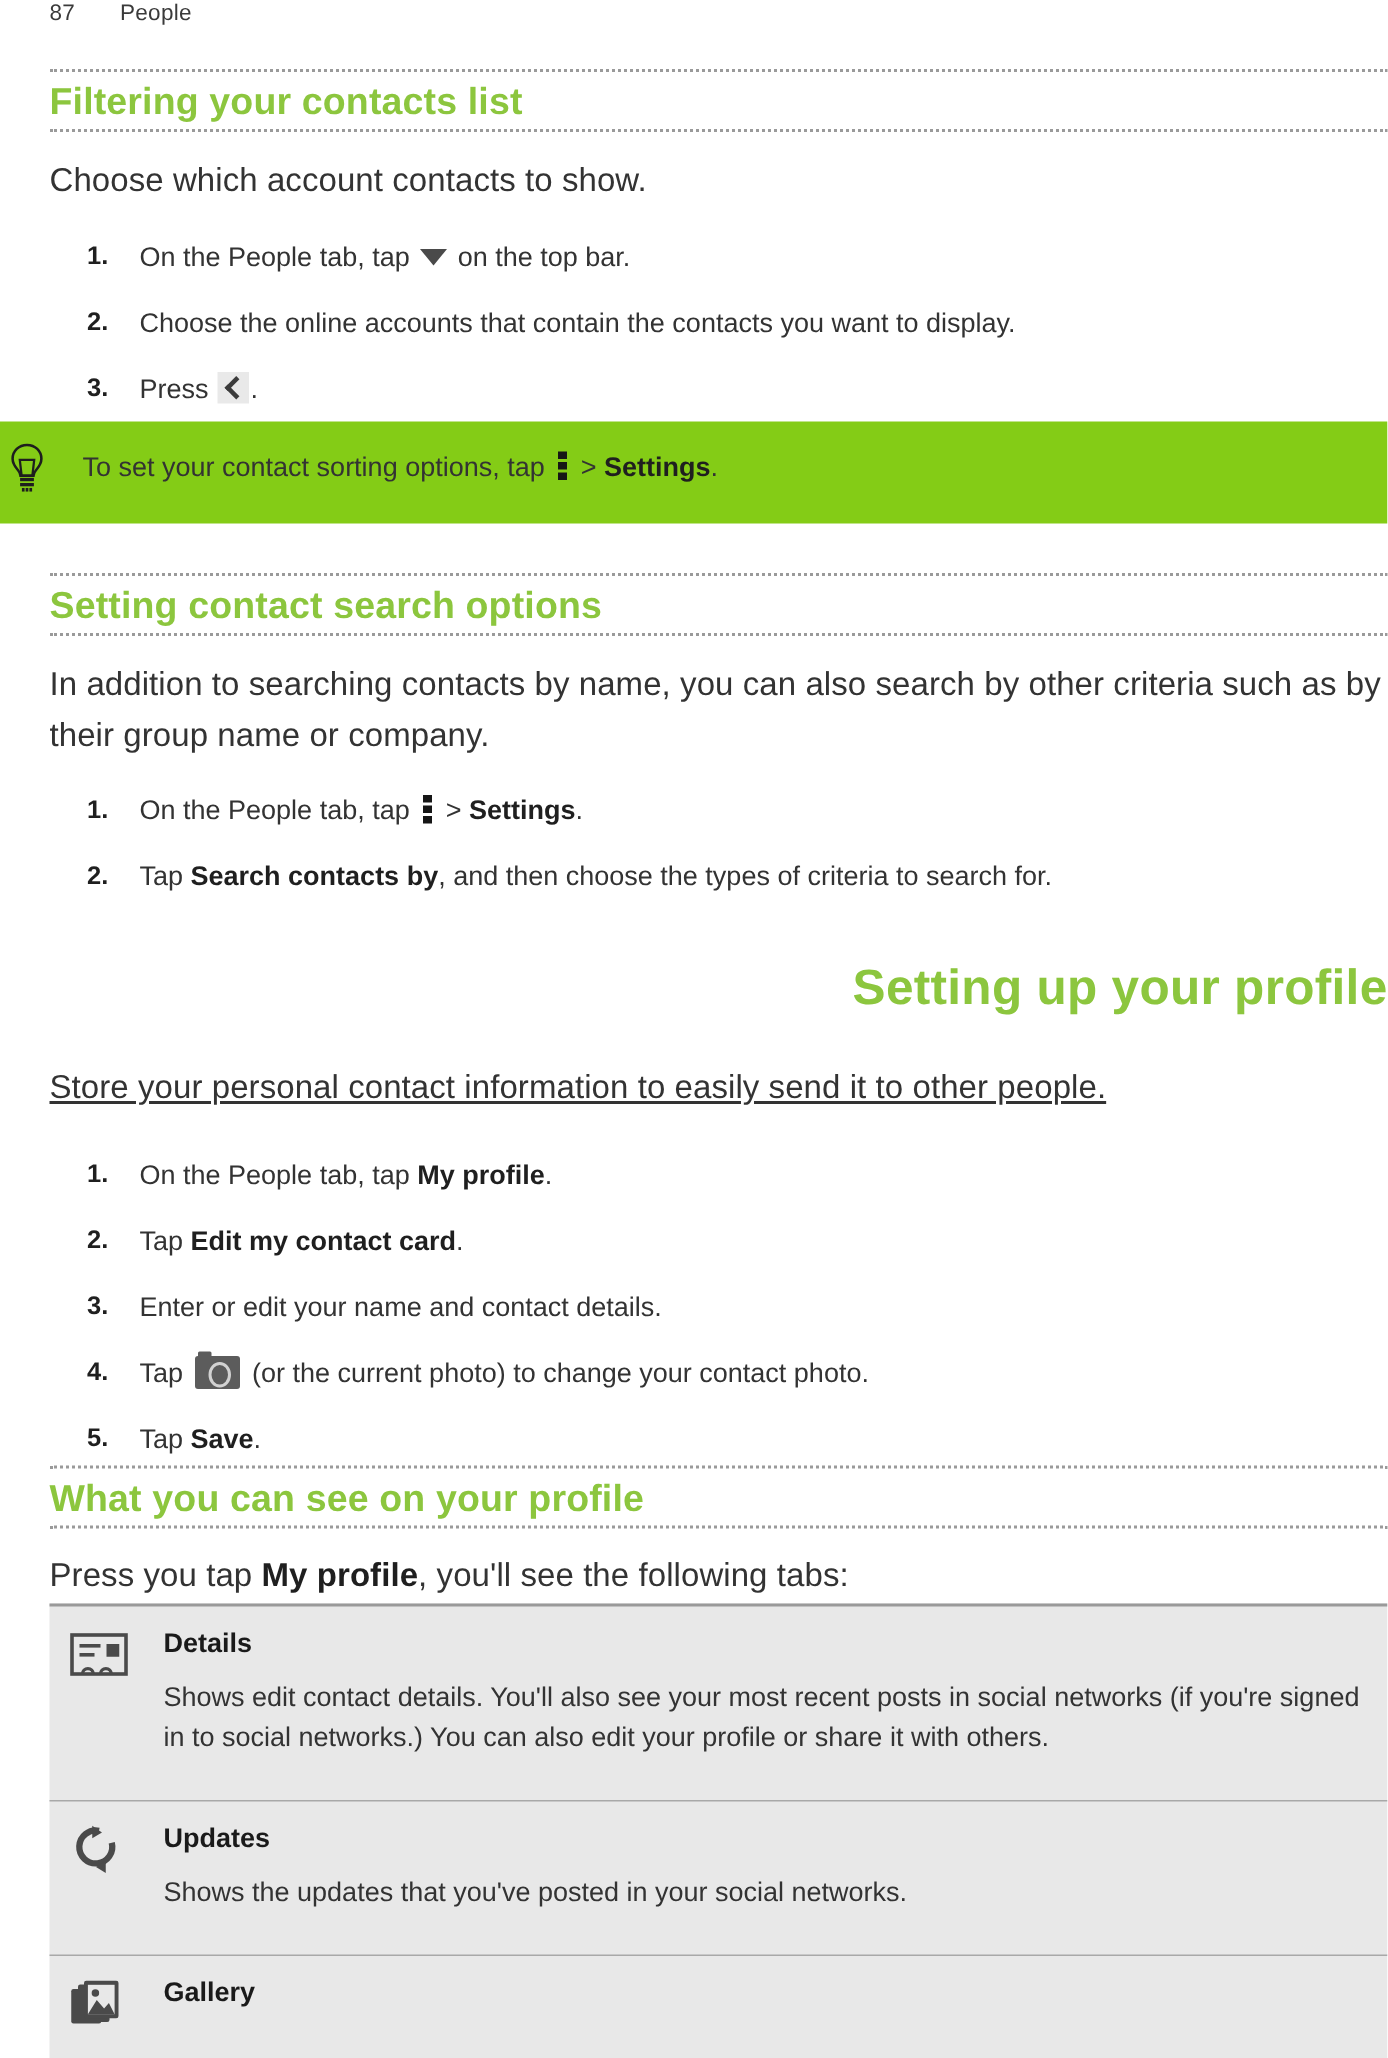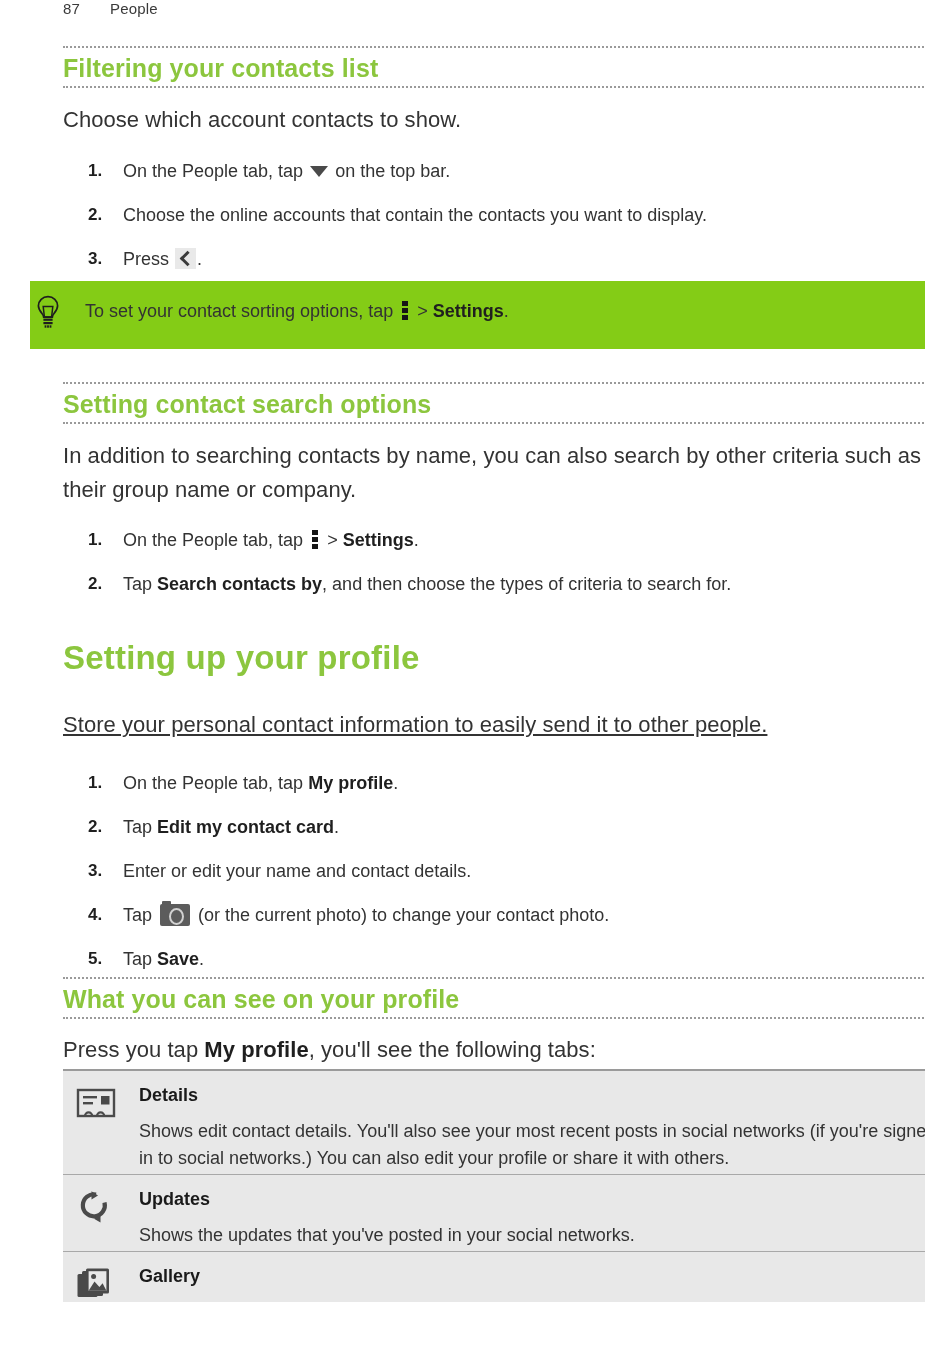--- a/index.html
+++ b/index.html
@@ -13,21 +13,20 @@
     font-family: "Liberation Sans", sans-serif;
     color: #2b2b2b;
     overflow: hidden;
     position: relative;
   }
 
   .page {
     position: relative;
     width: 781px;
     height: 1372px;
-    margin-left: 30px;
   }
 
   
   .run-head {
     position: absolute;
     top: 0px;
     left: 0px;
     width: 925px;
     height: 26px;
     font-size: 15px;
@@ -68,20 +67,21 @@
     margin: 0;
     letter-spacing: 0.1px;
   }
   .h1 {
     color: #8cc63e;
     font-size: 33px;
     font-weight: bold;
     line-height: 1.1;
     margin: 0;
     letter-spacing: 0.2px;
+    text-align: right;
   }
 
   
   .p {
     font-size: 22px;
     line-height: 1.53;
     color: #333333;
     margin: 0;
     letter-spacing: 0.05px;
   }
@@ -211,21 +211,21 @@
     position: absolute;
     left: 33px;
     width: 892px;
     background: #e8e8e8;
     border-top: 2px solid #9a9a9a;
     box-sizing: border-box;
   }
   .trow {
     position: relative;
     border-bottom: 1px solid #a8a8a8;
-    padding: 12px 14px 2px 0;
+    padding: 12px 14px 28px 0;
     box-sizing: border-box;
   }
   .trow:last-child { border-bottom: none; }
   .trow .ticon {
     position: absolute;
     left: 12px;
     top: 14px;
     width: 42px;
     height: 36px;
   }

